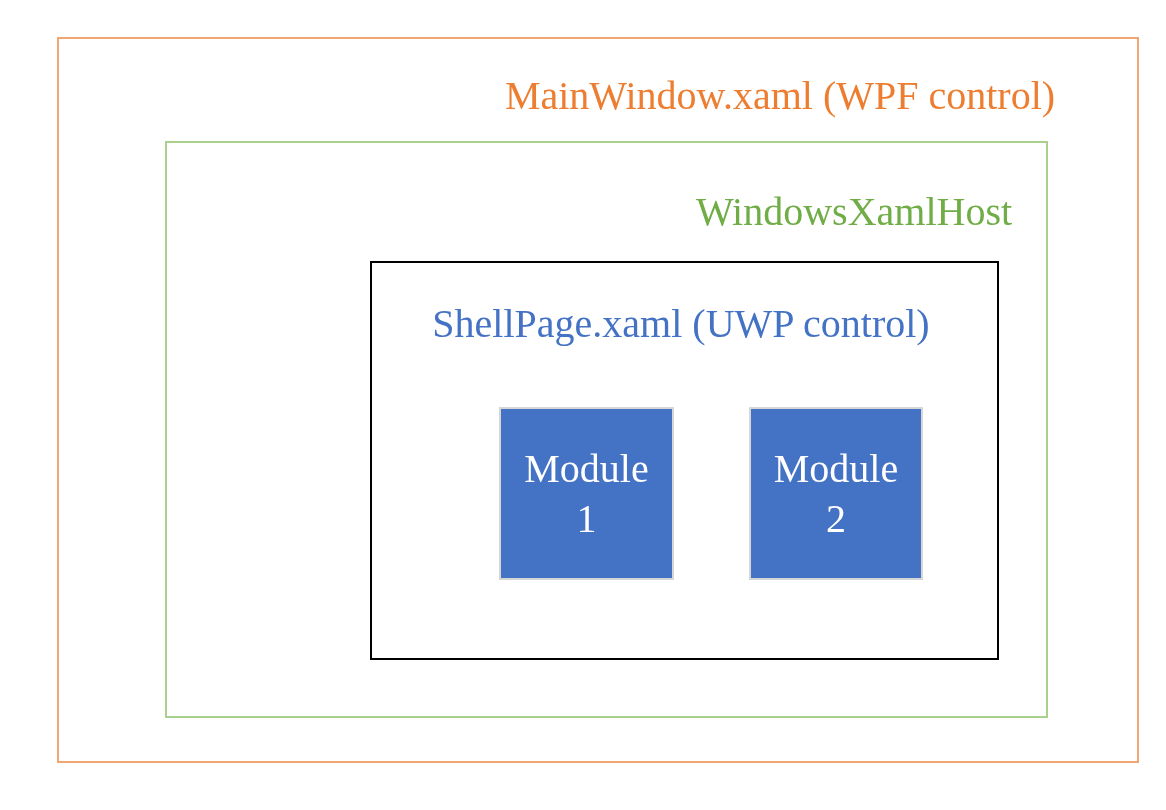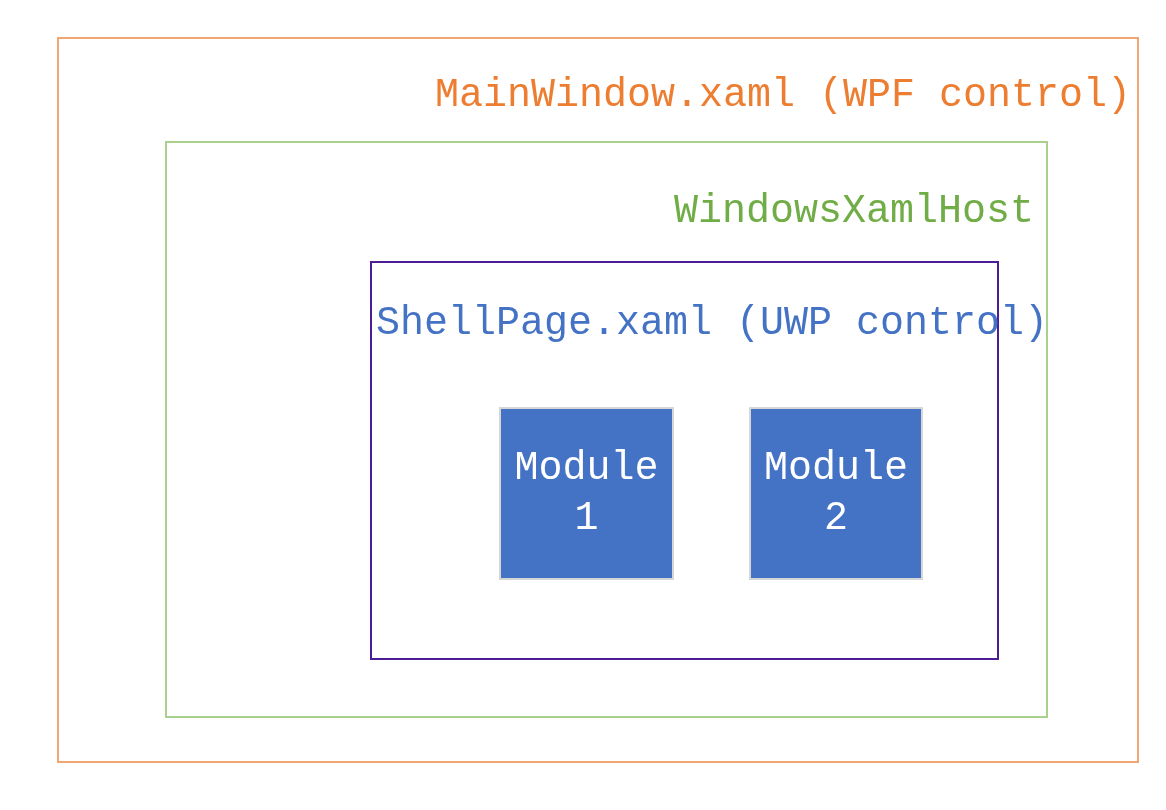--- a/index.html
+++ b/index.html
@@ -6,21 +6,21 @@
     margin: 0;
     padding: 0;
     background: #ffffff;
   }
   .page {
     position: relative;
     width: 1166px;
     height: 810px;
     background: #ffffff;
     overflow: hidden;
-    font-family: Liberation Mono, monospace;
+    font-family: Liberation Serif, serif;
   }
   .box {
     position: absolute;
     box-sizing: border-box;
     background: transparent;
   }
   .box-main-window {
     left: 57px;
     top: 37px;
     width: 1082px;
@@ -32,21 +32,21 @@
     top: 102px;
     width: 883px;
     height: 577px;
     border: 2px solid #A9D18E;
   }
   .box-shell-page {
     left: 203px;
     top: 118px;
     width: 629px;
     height: 399px;
-    border: 2px solid #4c1d95;
+    border: 2px solid #000000;
   }
   .title {
     position: absolute;
     text-align: center;
     font-size: 40px;
     line-height: 48px;
     white-space: nowrap;
     font-weight: 400;
   }
   .title-main-window {

